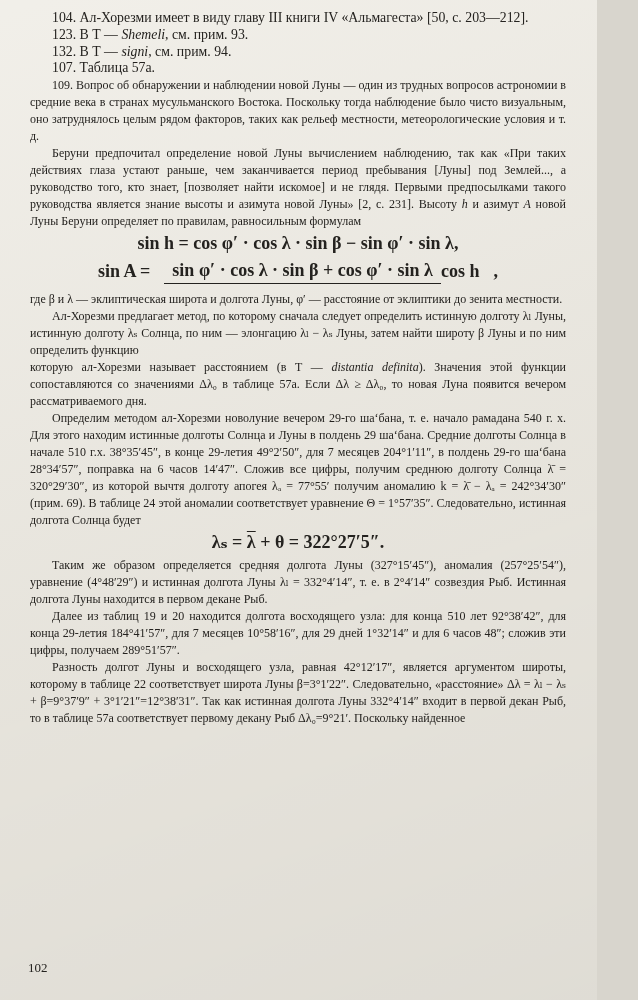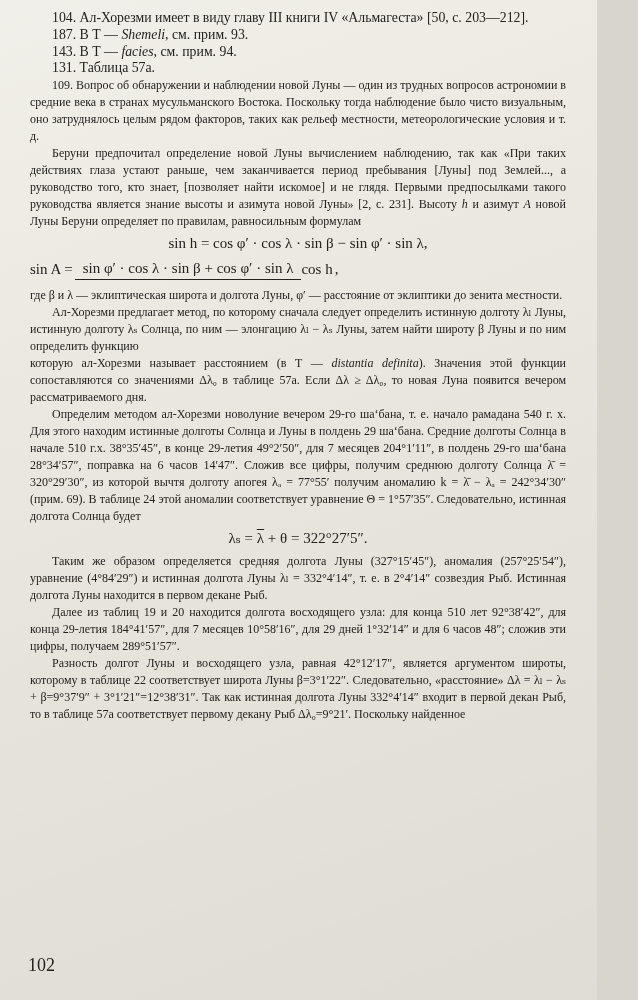--- a/index.html
+++ b/index.html
@@ -19,49 +19,49 @@
   }
   .content{padding:10px 31px 0 30px;}
   p{margin:0;text-align:justify;text-indent:22px;hyphens:none;}
   .noindent{text-indent:0;}
   .note{font-size:13.8px;line-height:16.8px;}
   .body-p{font-size:12px;line-height:17px;}
   em{font-style:italic;}
   .formula{
     margin:4px 0 5px;
     text-align:center;text-indent:0;
-    font-size:15px;line-height:19px;
+    font-size:18px;line-height:19px;font-weight:bold;
   }
-  .fformula{display:flex;justify-content:flex-start;align-items:center;gap:2px;margin:6px 0 7px;}
+  .fformula{display:flex;justify-content:center;align-items:center;gap:14px;margin:6px 0 7px;}
   .bfrac{display:inline-flex;flex-direction:row;align-items:center;line-height:1.3;}
   .bfrac .num{border-bottom:1px solid var(--ink);padding:0 8px;}
   .ifrac{
     display:inline-flex;flex-direction:column;align-items:center;
     vertical-align:middle;line-height:1.05;font-size:0.92em;margin:0 3px;
   }
   .ifrac .num{border-bottom:1px solid var(--ink);padding:0 2px;}
   .ov{text-decoration:overline;}
   .pageno{
     position:absolute;left:28px;bottom:24px;
-    font-size:18px;color:var(--ink);
+    font-size:13px;color:var(--ink);
   }
 </style>
 </head>
 <body>
 
 <div class="page">
   <div class="content">
 
     <p class="note">104. Ал-Хорезми имеет в виду главу III книги IV «Альмагеста» [50, с. 203—212].</p>
 
-    <p class="note"><span>187. В Т — </span><em>Shemeli</em><span>, см. прим. 93.</span></p>
+    <p class="note"><span>123. В Т — </span><em>Shemeli</em><span>, см. прим. 93.</span></p>
 
-    <p class="note"><span>143. В Т — </span><em>facies</em><span>, см. прим. 94.</span></p>
+    <p class="note"><span>132. В Т — </span><em>signi</em><span>, см. прим. 94.</span></p>
 
-    <p class="note">131. Таблица 57а.</p>
+    <p class="note">107. Таблица 57а.</p>
 
 
     <p class="body-p">109. Вопрос об обнаружении и наблюдении новой Луны — один из трудных вопросов астрономии в средние века в странах мусульманского Востока. Поскольку тогда наблюдение было чисто визуальным, оно затруднялось целым рядом факторов, таких как рельеф местности, метеорологические условия и т. д.</p>
 
     <p class="body-p"><span>Беруни предпочитал определение новой Луны вычислением наблюдению, так как «При таких действиях глаза устают раньше, чем заканчивается период пребывания [Луны] под Землей..., а руководство того, кто знает, [позволяет найти искомое] и не глядя. Первыми предпосылками такого руководства является знание высоты и азимута новой Луны» [2, с. 231]. Высоту </span><em>h</em><span> и азимут </span><em>A</em><span> новой Луны Беруни определяет по правилам, равносильным формулам</span></p>
 
     <div class="formula">sin h = cos φ′ · cos λ · sin β − sin φ′ · sin λ,</div>
 
     <div class="formula fformula">
       <span>sin A =</span>
@@ -76,21 +76,21 @@
 
     <p class="body-p">Ал-Хорезми предлагает метод, по которому сначала следует определить истинную долготу λₗ Луны, истинную долготу λₛ Солнца, по ним — элонгацию λₗ − λₛ Луны, затем найти широту β Луны и по ним определить функцию</p>
 
 
     <p class="body-p noindent"><span>которую ал-Хорезми называет расстоянием (в Т — </span><em>distantia definita</em><span>). Значения этой функции сопоставляются со значениями Δλ₀ в таблице 57а. Если Δλ ≥ Δλ₀, то новая Луна появится вечером рассматриваемого дня.</span></p>
 
     <p class="body-p">Определим методом ал-Хорезми новолуние вечером 29-го ша‘бана, т. е. начало рамадана 540 г. х. Для этого находим истинные долготы Солнца и Луны в полдень 29 ша‘бана. Средние долготы Солнца в начале 510 г.х. 38°35′45″, в конце 29-летия 49°2′50″, для 7 месяцев 204°1′11″, в полдень 29-го ша‘бана 28°34′57″, поправка на 6 часов 14′47″. Сложив все цифры, получим среднюю долготу Солнца λ̄ = 320°29′30″, из которой вычтя долготу апогея λₐ = 77°55′ получим аномалию k = λ̄ − λₐ = 242°34′30″ (прим. 69). В таблице 24 этой аномалии соответствует уравнение Θ = 1°57′35″. Следовательно, истинная долгота Солнца будет</p>
 
     <div class="formula"><span>λₛ = </span><span class="ov">λ</span><span> + θ = 322°27′5″.</span></div>
 
-    <p class="body-p">Таким же образом определяется средняя долгота Луны (327°15′45″), аномалия (257°25′54″), уравнение (4°84′29″) и истинная долгота Луны λₗ = 332°4′14″, т. е. в 2°4′14″ созвездия Рыб. Истинная долгота Луны находится в первом декане Рыб.</p>
+    <p class="body-p">Таким же образом определяется средняя долгота Луны (327°15′45″), аномалия (257°25′54″), уравнение (4°48′29″) и истинная долгота Луны λₗ = 332°4′14″, т. е. в 2°4′14″ созвездия Рыб. Истинная долгота Луны находится в первом декане Рыб.</p>
 
     <p class="body-p">Далее из таблиц 19 и 20 находится долгота восходящего узла: для конца 510 лет 92°38′42″, для конца 29-летия 184°41′57″, для 7 месяцев 10°58′16″, для 29 дней 1°32′14″ и для 6 часов 48″; сложив эти цифры, получаем 289°51′57″.</p>
 
     <p class="body-p">Разность долгот Луны и восходящего узла, равная 42°12′17″, является аргументом широты, которому в таблице 22 соответствует широта Луны β=3°1′22″. Следовательно, «расстояние» Δλ = λₗ − λₛ + β=9°37′9″ + 3°1′21″=12°38′31″. Так как истинная долгота Луны 332°4′14″ входит в первой декан Рыб, то в таблице 57а соответствует первому декану Рыб Δλ₀=9°21′. Поскольку найденное</p>
 
   </div>
 
   <div class="pageno">102</div>
 </div>
 

